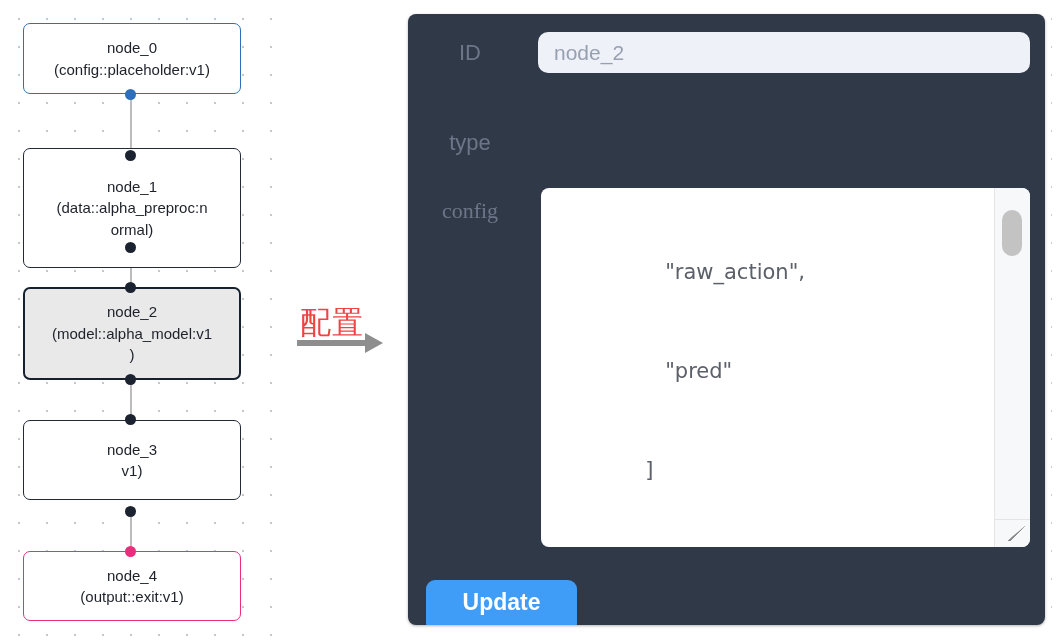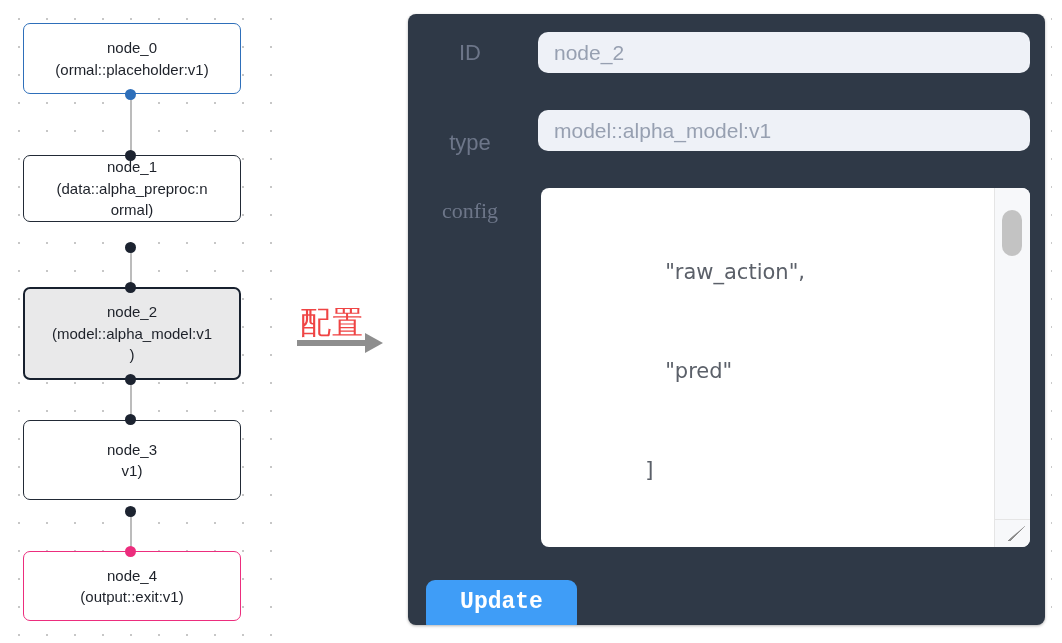--- a/index.html
+++ b/index.html
@@ -14,21 +14,21 @@
     background-image:radial-gradient(circle,#c7c7c7 1.1px,transparent 1.4px);
     background-size:28px 28px; background-position:5px 5px;
   }
   .node {
     position:absolute; left:23px; width:218px;
     background:#ffffff; border:1.5px solid #222a36; border-radius:7px;
     display:flex; flex-direction:column; justify-content:center; align-items:center;
     text-align:center; font-size:15px; line-height:21.5px; color:#1d2129;
   }
   .node-0 { top:23px;  height:71px; border-color:#2e6fba; }
-  .node-1 { top:155px; height:67px; }
+  .node-1 { top:148px; height:120px; }
   .node-2 { top:287px; height:93px; background:#e9e9ea; border-width:2px; border-color:#17202e; }
   .node-3 { top:420px; height:80px; }
   .node-4 { top:551px; height:70px; border-color:#ec2d7d; }
   .edge { position:absolute; left:130px; width:2px; background:#bcbcbc; }
   .edge-0 { top:94px;  height:61px; }
   .edge-1 { top:248px; height:39px; }
   .edge-2 { top:380px; height:40px; }
   .edge-3 { top:511px; height:40px; }
   .handle { position:absolute; left:125px; width:11px; height:11px; border-radius:50%; background:#1c2330; }
   .handle-blue { background:#2e6fba; }
@@ -95,40 +95,40 @@
   }
   .track-divider { position:absolute; left:0; right:0; bottom:27px; height:1px; background:#e5e5e5; }
   .resize-handle {
     position:absolute; right:5px; bottom:6px; width:18px; height:15px;
     background:repeating-linear-gradient(135deg,transparent 0 3px,#8a8a8a 3px 5px,transparent 5px 8px);
     clip-path:polygon(100% 0,0 100%,45% 100%,100% 40%,100% 100%,0 100%,100% 100%);
   }
   .update-btn {
     position:absolute; left:18px; top:566px; width:151px; height:52px;
     background:#3f9df7; border:none; border-radius:9px;
-    color:#ffffff; font-family:Liberation Mono, monospace;
+    color:#ffffff; font-family:Liberation Sans, sans-serif;
     font-size:23px; font-weight:600; line-height:45px; text-align:center;
     padding-bottom:7px; cursor:pointer;
   }
 </style>
 </head>
 <body>
 
 <div id="app">
 
   <div class="canvas-left">
 
     <div class="edge edge-0"></div>
     <div class="edge edge-1"></div>
     <div class="edge edge-2"></div>
     <div class="edge edge-3"></div>
 
     <div class="node node-0">
       <div>node_0</div>
-      <div>(ormal::placeholder:v1)</div>
+      <div>(config::placeholder:v1)</div>
     </div>
     <div class="node node-1">
       <div>node_1</div>
       <div>(data::alpha_preproc:n</div>
       <div>ormal)</div>
     </div>
     <div class="node node-2">
       <div>node_2</div>
       <div>(model::alpha_model:v1</div>
       <div>)</div>
@@ -156,21 +156,20 @@
   <div class="arrow-bar"></div>
   <div class="arrow-head"></div>
 
   <div class="canvas-right">
     <div class="panel">
 
       <div class="field-label lbl-id">ID</div>
       <input class="panel-input inp-id" type="text" readonly="" value="node_2" style="">
 
       <div class="field-label lbl-type">type</div>
-      <input class="panel-input inp-type" type="text" readonly="" value="model::alpha_model:v1" style="">
 
       <div class="field-label lbl-config">config</div>
 
       <div class="config-box">
         <div class="config-content">
           <div>                  "raw_action",</div>
           <div>                  "pred"</div>
           <div>               ]</div>
           
           

